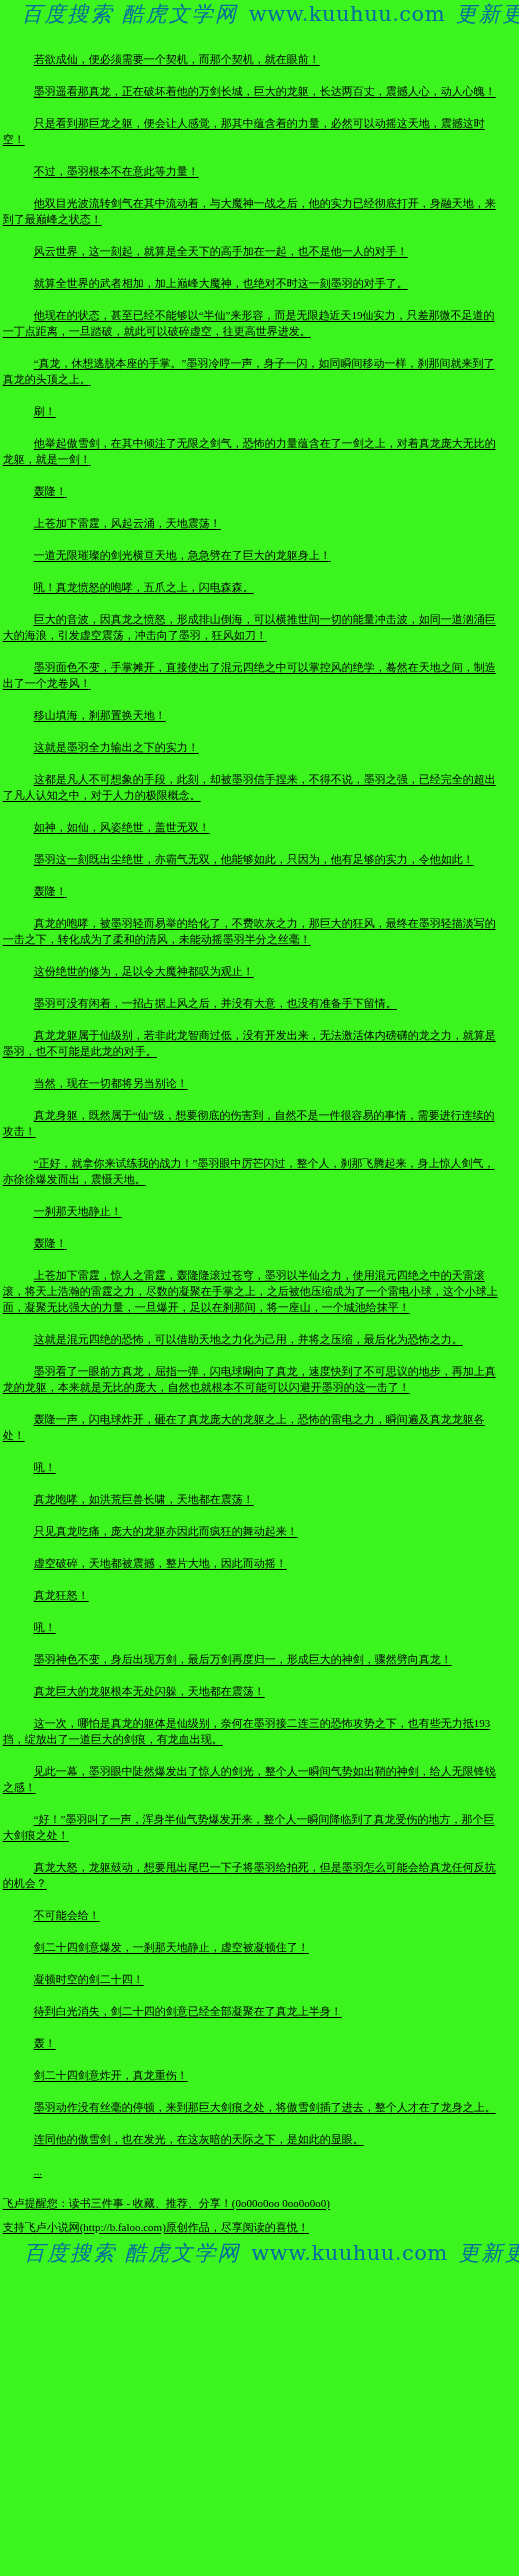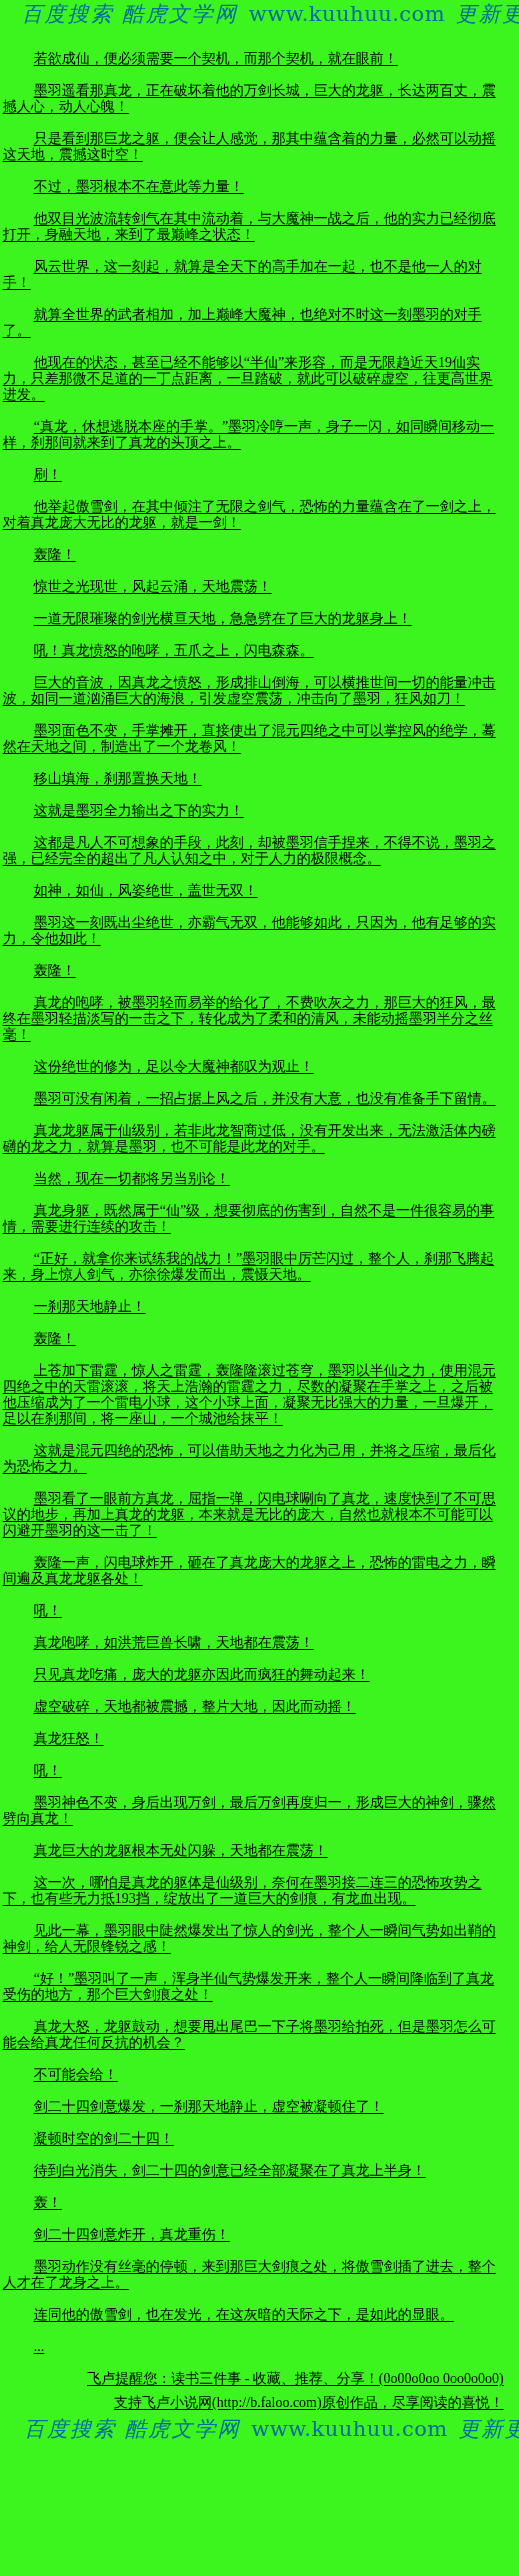--- a/index.html
+++ b/index.html
@@ -32,33 +32,33 @@
     margin: 0 5.4px;
   }
   .brand.header { margin-bottom: 25px; }
   .brand.footer { padding-left: 24px; padding-top: 0; margin-top: 7.5px; }
   .content {
     width: 501px;
     padding-left: 2.7px;
   }
   .para {
     margin: 0 0 16px 0;
-    font-size: 14px;
+    font-size: 11px;
     line-height: 16px;
     text-indent: 31px;
     text-decoration: underline;
     text-underline-offset: 1.6px;
     word-break: break-all;
     white-space: normal;
   }
   .notes .para {
     text-indent: 0;
     margin-bottom: 8px;
   }
-  .notes { margin-top: 15px; text-align: right; }
+  .notes { margin-top: 15px; }
 </style>
 </head>
 <body style="background: rgb(60, 244, 30);">
 
 <div class="page">
 
   <div class="brand header">
     <span class="cn">百度搜索 酷虎文学网</span>
     <span class="url">www.kuuhuu.com</span>
     <span class="cn">更新更快</span>
@@ -70,21 +70,21 @@
       <p class="para">只是看到那巨龙之躯，便会让人感觉，那其中蕴含着的力量，必然可以动摇这天地，震撼这时空！</p>
       <p class="para">不过，墨羽根本不在意此等力量！</p>
       <p class="para">他双目光波流转剑气在其中流动着，与大魔神一战之后，他的实力已经彻底打开，身融天地，来到了最巅峰之状态！</p>
       <p class="para">风云世界，这一刻起，就算是全天下的高手加在一起，也不是他一人的对手！</p>
       <p class="para">就算全世界的武者相加，加上巅峰大魔神，也绝对不时这一刻墨羽的对手了。</p>
       <p class="para">他现在的状态，甚至已经不能够以“半仙”来形容，而是无限趋近天19仙实力，只差那微不足道的一丁点距离，一旦踏破，就此可以破碎虚空，往更高世界进发。</p>
       <p class="para">“真龙，休想逃脱本座的手掌。”墨羽冷哼一声，身子一闪，如同瞬间移动一样，刹那间就来到了真龙的头顶之上。</p>
       <p class="para">刷！</p>
       <p class="para">他举起傲雪剑，在其中倾注了无限之剑气，恐怖的力量蕴含在了一剑之上，对着真龙庞大无比的龙躯，就是一剑！</p>
       <p class="para">轰隆！</p>
-      <p class="para">惊世之光现世，风起云涌，天地震荡！</p>
+      <p class="para">上苍加下雷霆，风起云涌，天地震荡！</p>
       <p class="para">一道无限璀璨的剑光横亘天地，急急劈在了巨大的龙躯身上！</p>
       <p class="para">吼！真龙愤怒的咆哮，五爪之上，闪电森森。</p>
       <p class="para">巨大的音波，因真龙之愤怒，形成排山倒海，可以横推世间一切的能量冲击波，如同一道汹涌巨大的海浪，引发虚空震荡，冲击向了墨羽，狂风如刀！</p>
       <p class="para">墨羽面色不变，手掌摊开，直接使出了混元四绝之中可以掌控风的绝学，蓦然在天地之间，制造出了一个龙卷风！</p>
       <p class="para">移山填海，刹那置换天地！</p>
       <p class="para">这就是墨羽全力输出之下的实力！</p>
       <p class="para">这都是凡人不可想象的手段，此刻，却被墨羽信手捏来，不得不说，墨羽之强，已经完全的超出了凡人认知之中，对于人力的极限概念。</p>
       <p class="para">如神，如仙，风姿绝世，盖世无双！</p>
       <p class="para">墨羽这一刻既出尘绝世，亦霸气无双，他能够如此，只因为，他有足够的实力，令他如此！</p>
       <p class="para">轰隆！</p>

